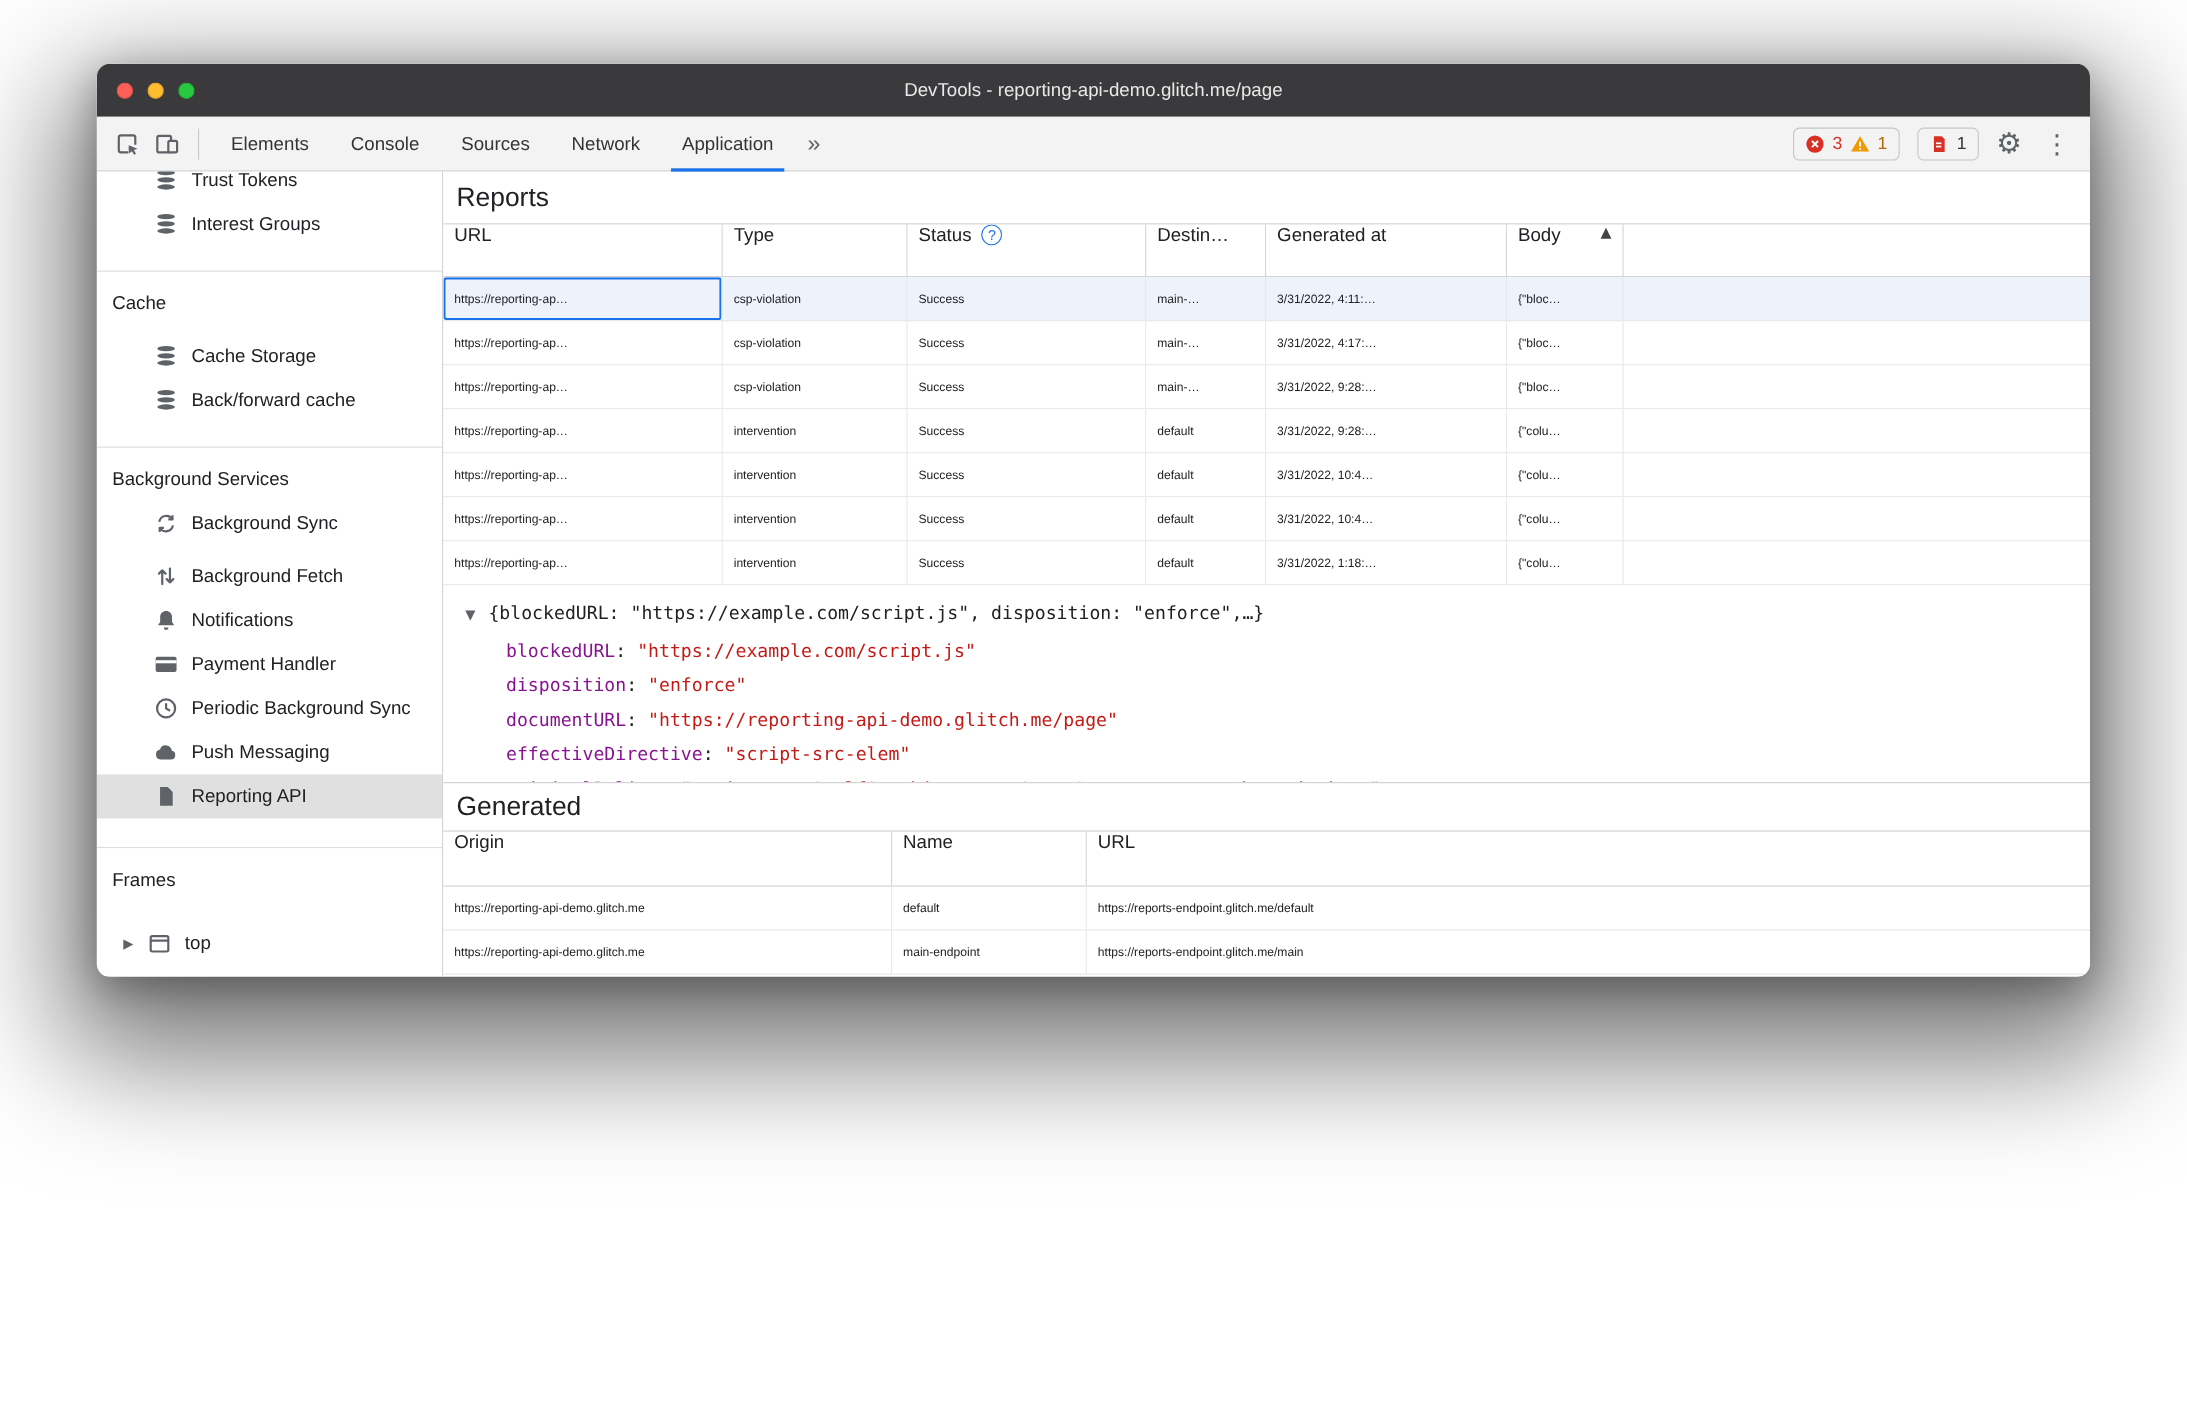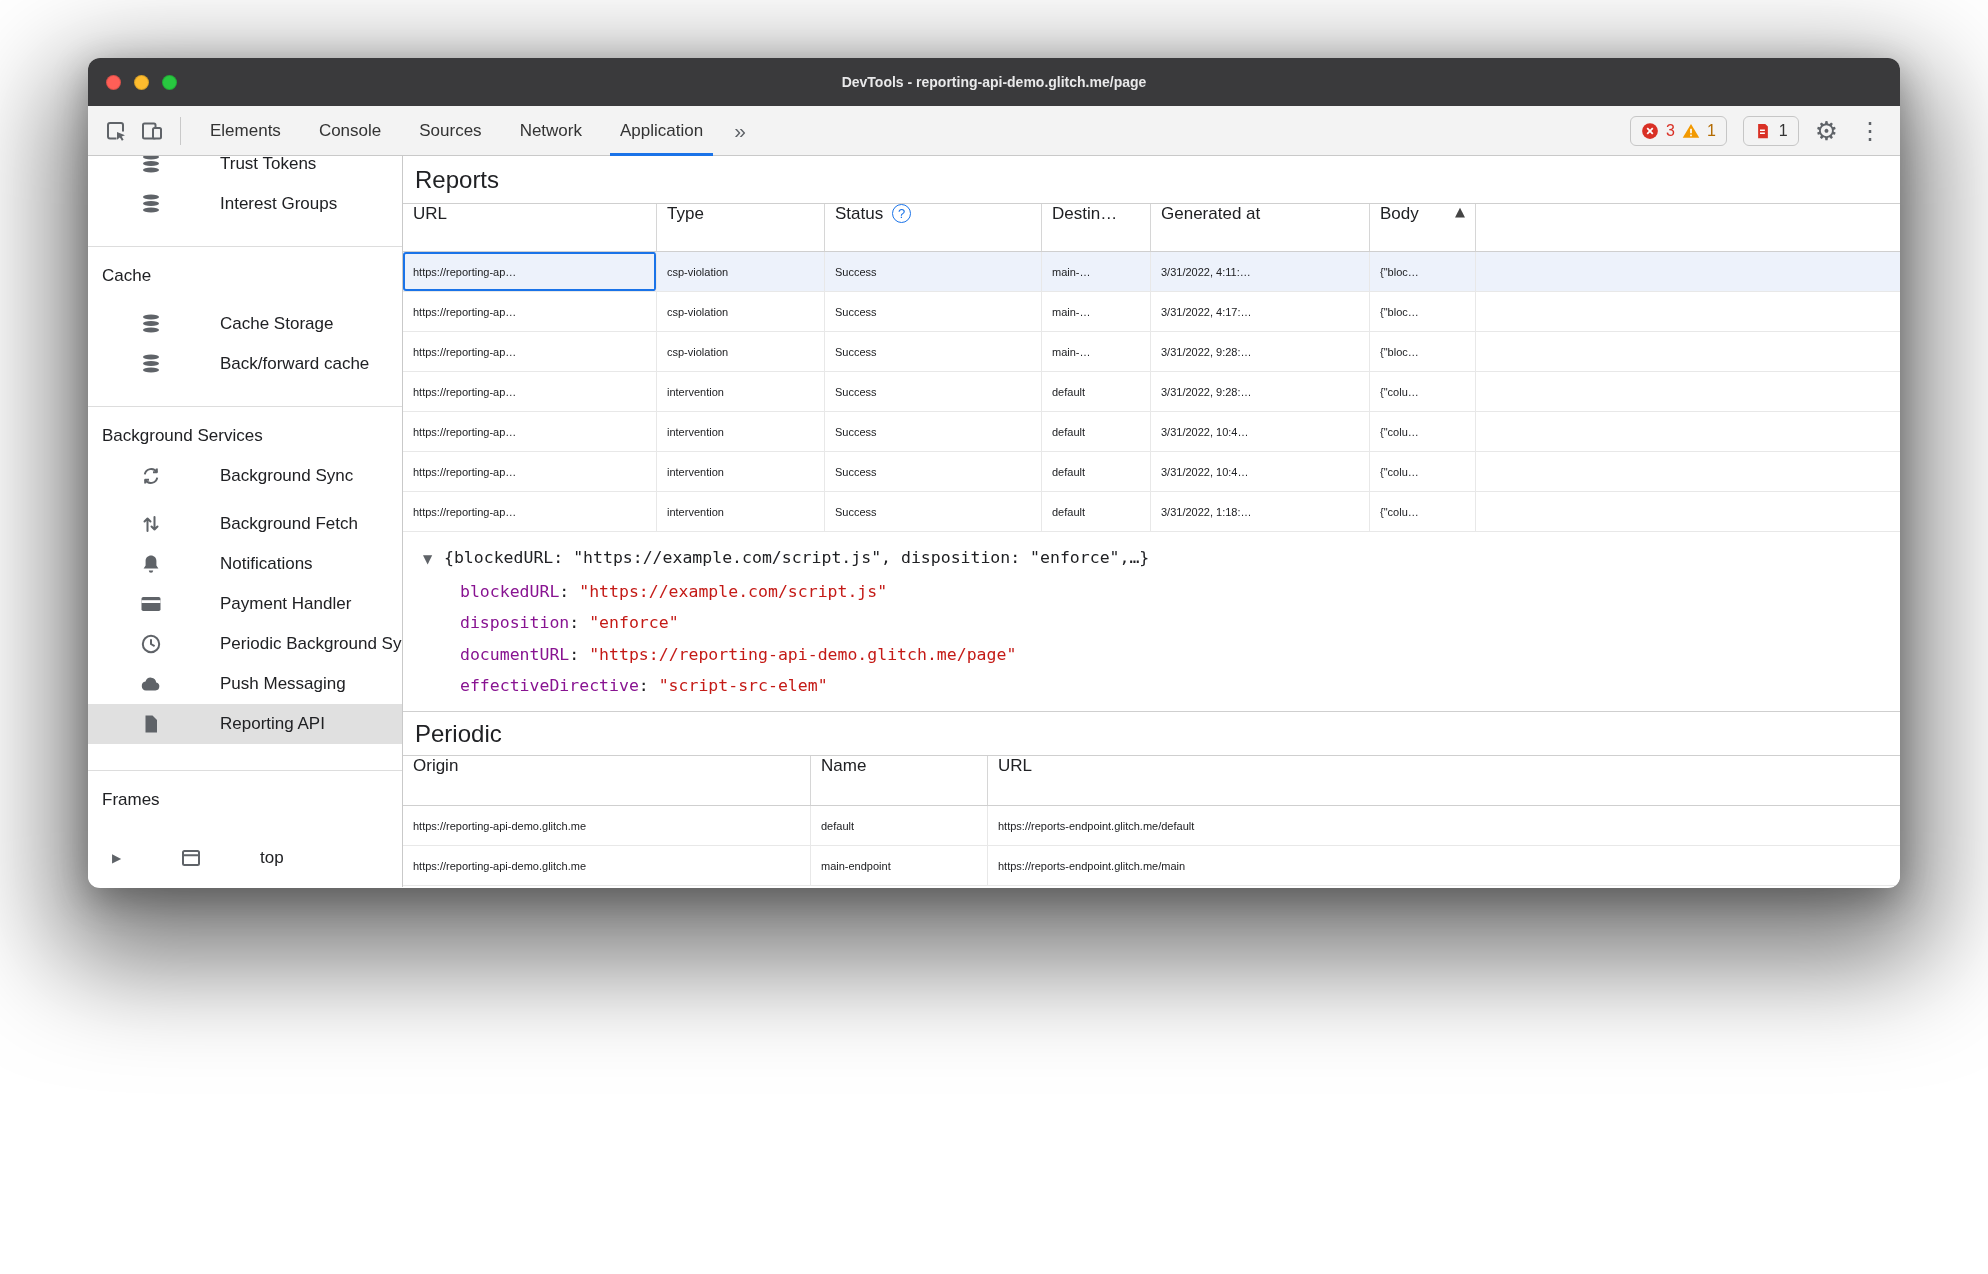--- a/index.html
+++ b/index.html
@@ -7,21 +7,21 @@
               font-family:"Liberation Sans","DejaVu Sans",sans-serif; }
   .window { position:absolute; left:88px; top:58px; width:1812px; height:830px;
             border-radius:12px; overflow:hidden; background:#fff;
             box-shadow:0 45px 110px 30px rgba(0,0,0,0.52), 0 10px 36px rgba(0,0,0,0.30); }
 
   
   .titlebar { height:48px; background:#3a3a3c; position:relative; display:flex; align-items:center; }
   .lights { position:absolute; left:18px; top:0; height:48px; display:flex; align-items:center; gap:13px; }
   .light { width:15px; height:15px; border-radius:50%; border:1px solid rgba(0,0,0,0.15); }
   .light.red{ background:#ff5f57; } .light.yellow{ background:#febc2e; } .light.green{ background:#28c840; }
-  .wtitle { width:100%; text-align:center; color:#e9e9ea; font-weight:bold; font-size:14px; }
+  .wtitle { width:100%; text-align:center; color:#e9e9ea; font-weight:normal; font-size:17px; }
 
   
   .toolbar { height:50px; background:#f3f3f3; border-bottom:1px solid #c9c9c9;
              display:flex; align-items:center; padding:0 14px 0 10px; font-size:17px; color:#333; }
   .tool-btn { width:36px; height:36px; display:flex; align-items:center; justify-content:center; }
   .tb-sep { width:1px; height:28px; background:#c9c9c9; margin:0 10px; }
   .tab { position:relative; height:50px; display:flex; align-items:center; padding:0 19px; color:#333; }
   .tab.selected::after { content:""; position:absolute; left:9px; right:9px; bottom:0; height:3px; background:#1a73e8; }
   .more-tabs { font-size:21px; color:#5f6368; padding:0 12px; }
   .tb-right { margin-left:auto; display:flex; align-items:center; gap:16px; }
@@ -31,21 +31,21 @@
   .gear { font-size:26px; color:#5f6368; line-height:1; font-family:"DejaVu Sans",sans-serif; }
   .kebab { font-size:24px; color:#5f6368; line-height:1; font-family:"DejaVu Sans",sans-serif; padding:0 4px; }
 
   
   .content { display:flex; height:731px; }
 
   
   .sidebar { width:315px; border-right:1px solid #c9c9c9; overflow:hidden; font-size:17px; color:#202124;
              background:#fff; flex:none; }
   .side-scroll { margin-top:-12px; }
-  .side-item { height:40px; display:flex; align-items:center; padding-left:50px; white-space:nowrap; overflow:hidden;gap:46px; }
+  .side-item { height:40px; display:flex; align-items:center; padding-left:50px; white-space:nowrap; overflow:hidden; }
   .side-item .icn { width:26px; margin-right:10px; display:flex; align-items:center; justify-content:center; flex:none; }
   .side-item.selected { background:#e0e0e0; }
   .side-head { height:40px; line-height:40px; padding-left:14px; color:#202124; margin-top:9px; }
   .side-div { height:1px; background:#ddd; }
   .m22 { margin-top:22px; } .m26 { margin-top:26px; } .m8 { margin-top:8px; } .m18 { margin-top:18px; }
   .frame-item { padding-left:24px; }
   .frame-item .tri { width:20px; font-size:12px; color:#5f6368; flex:none; }
 
   
   .main { flex:1; overflow:hidden; background:#fff; }
@@ -392,21 +392,21 @@
           <span class="k">documentURL</span><span class="v">"https://reporting-api-demo.glitch.me/page"</span>
         </div>
         <div class="pv-line pv-prop">
           <span class="k">effectiveDirective</span><span class="v">"script-src-elem"</span>
         </div>
         <div class="pv-line pv-prop">
           <span class="k">originalPolicy</span><span class="v">"script-src 'self'; object-src 'none'; report-to main-endpoint;"</span>
         </div>
       </div>
 
-      <div class="panel-title small">Periodic</div>
+      <div class="panel-title small">Generated</div>
 
       <div class="grid-header" style="height:50px;">
         <div class="gh-cell e-origin">
             <span>Origin</span>
           </div>
         <div class="gh-cell e-name">
             <span>Name</span>
           </div>
         <div class="gh-cell e-url">
             <span>URL</span>

